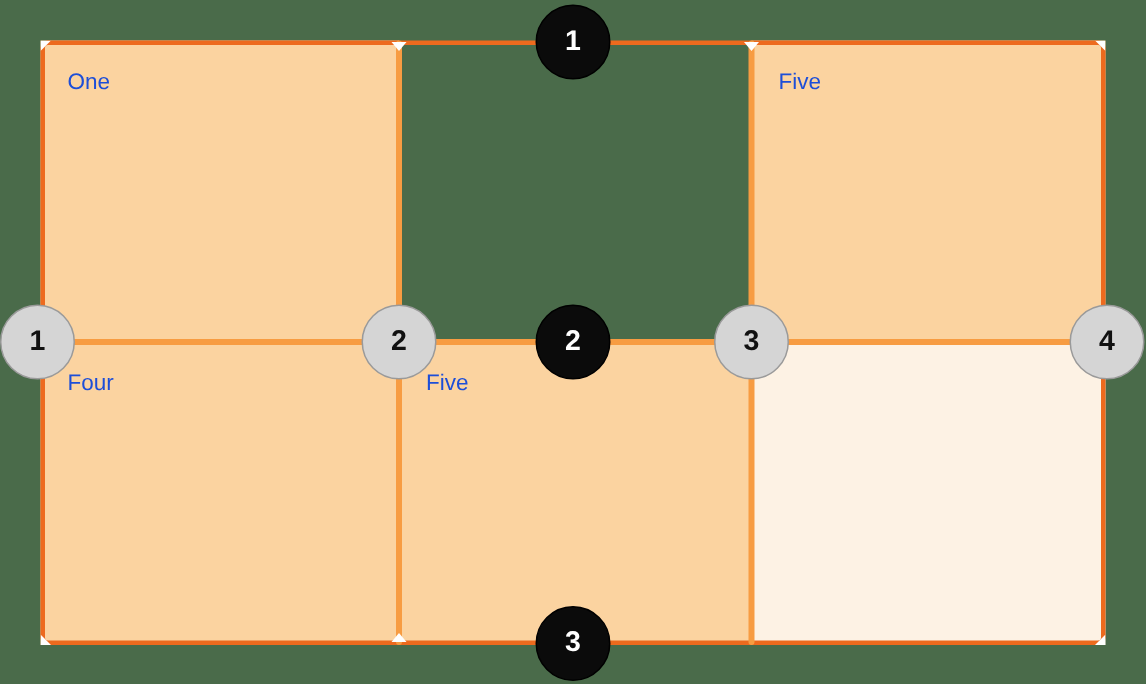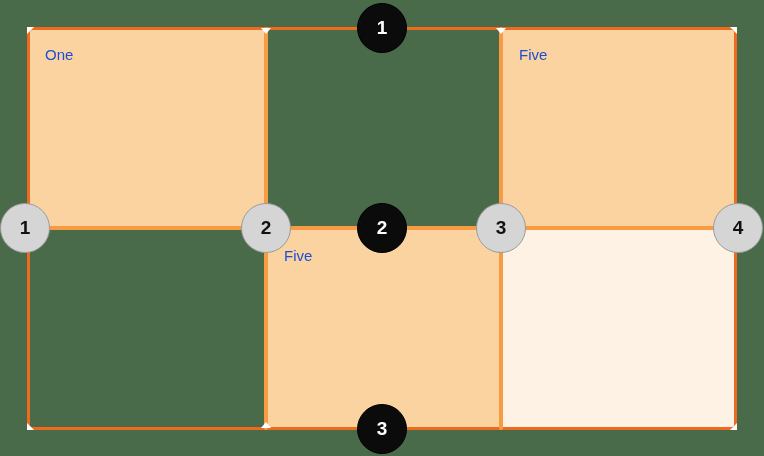--- a/index.html
+++ b/index.html
@@ -133,20 +133,23 @@
 
     <div class="cell" style="left:0px; top:0px; width:239px; height:201px;">
       <span class="cell-label">One</span>
     </div>
 
 
     <div class="cell" style="left:474px; top:0px; width:236px; height:201px;">
       <span class="cell-label">Five</span>
     </div>
 
+    <div class="cell" style="left:0px; top:201px; width:239px; height:202px;">
+      <span class="cell-label">Four</span>
+    </div>
 
     <div class="cell" style="left:239px; top:201px; width:235px; height:202px;text-decoration:underline;">
       <span class="cell-label">Five</span>
     </div>
 
     <div class="cell light" style="left:474px; top:201px; width:236px; height:202px;">
       <span class="cell-label"></span>
     </div>
   </div>
 

